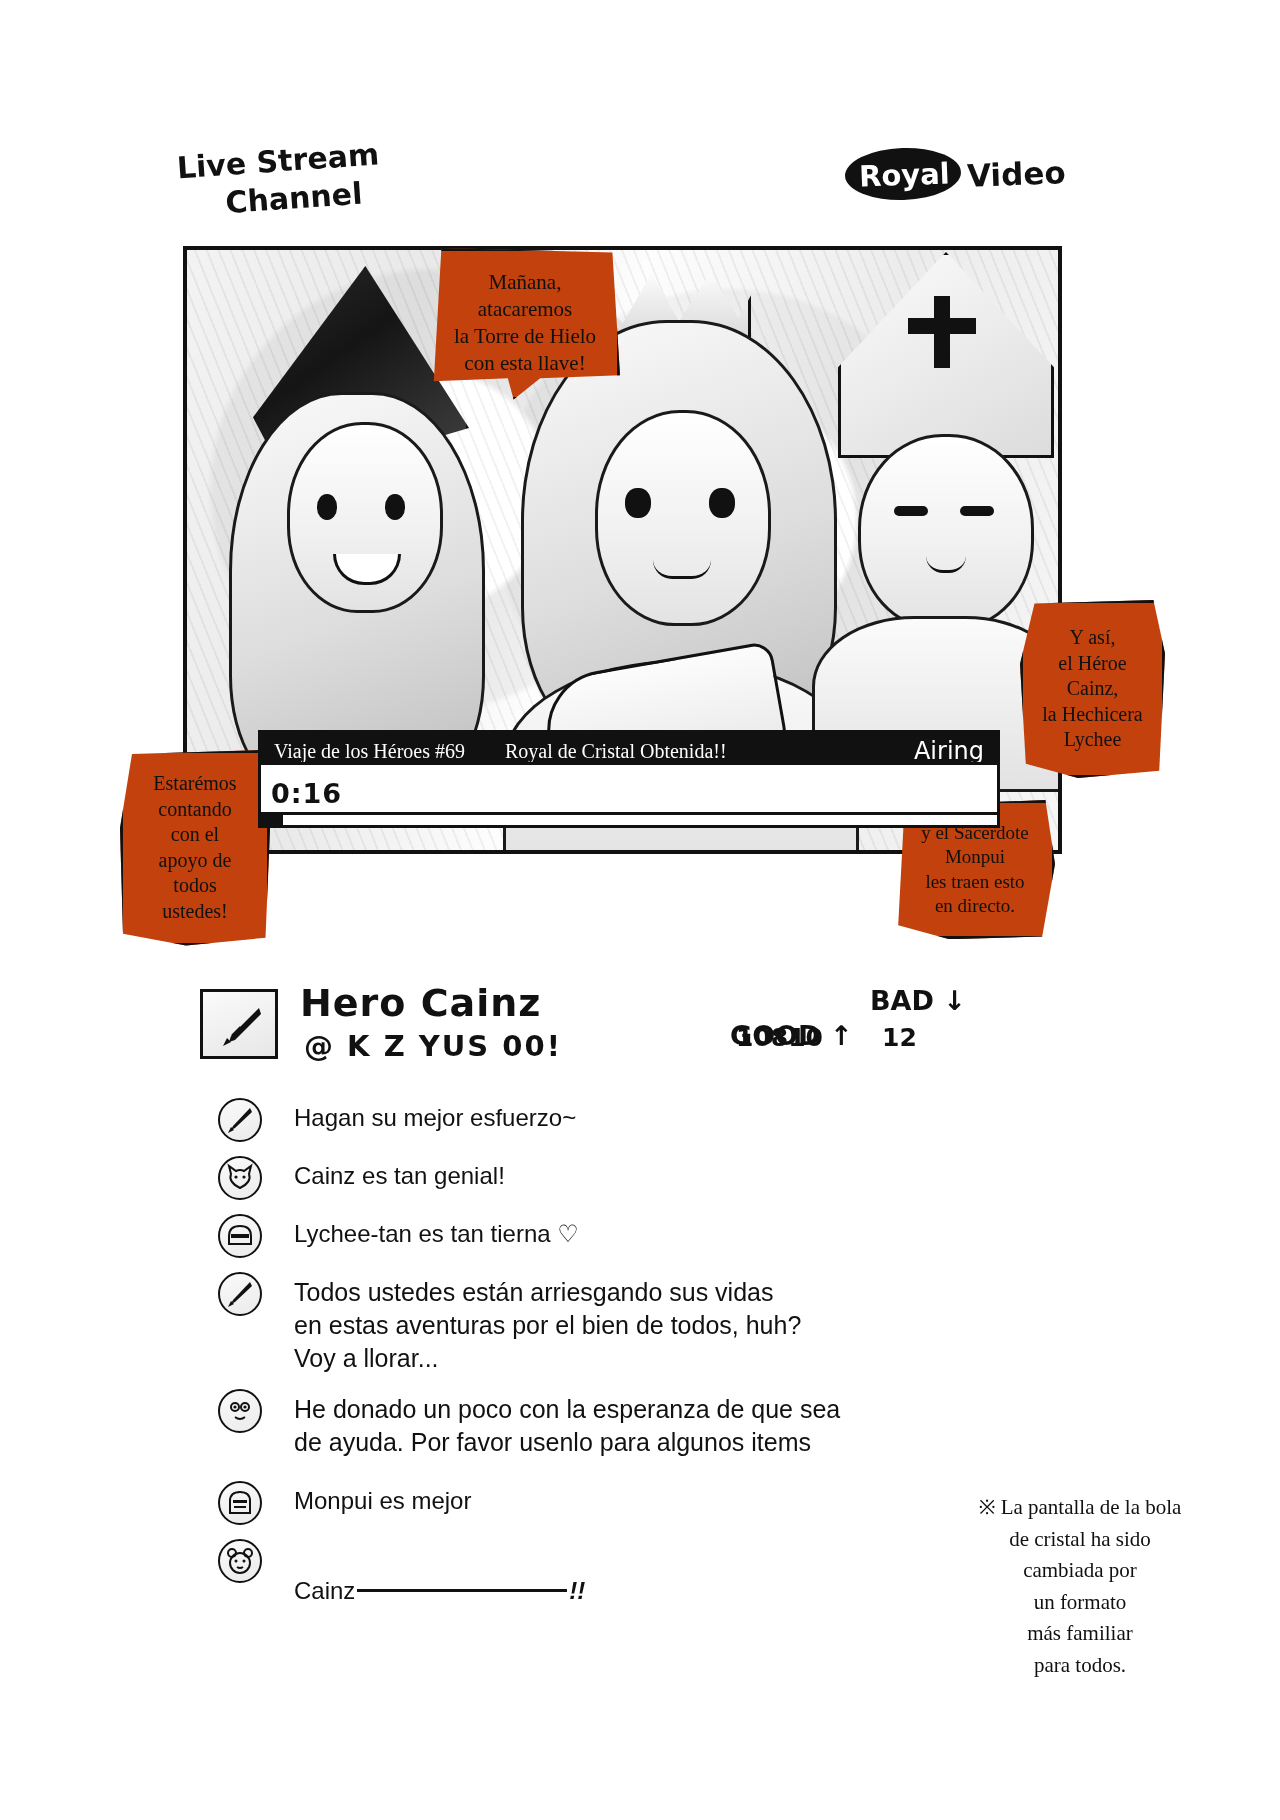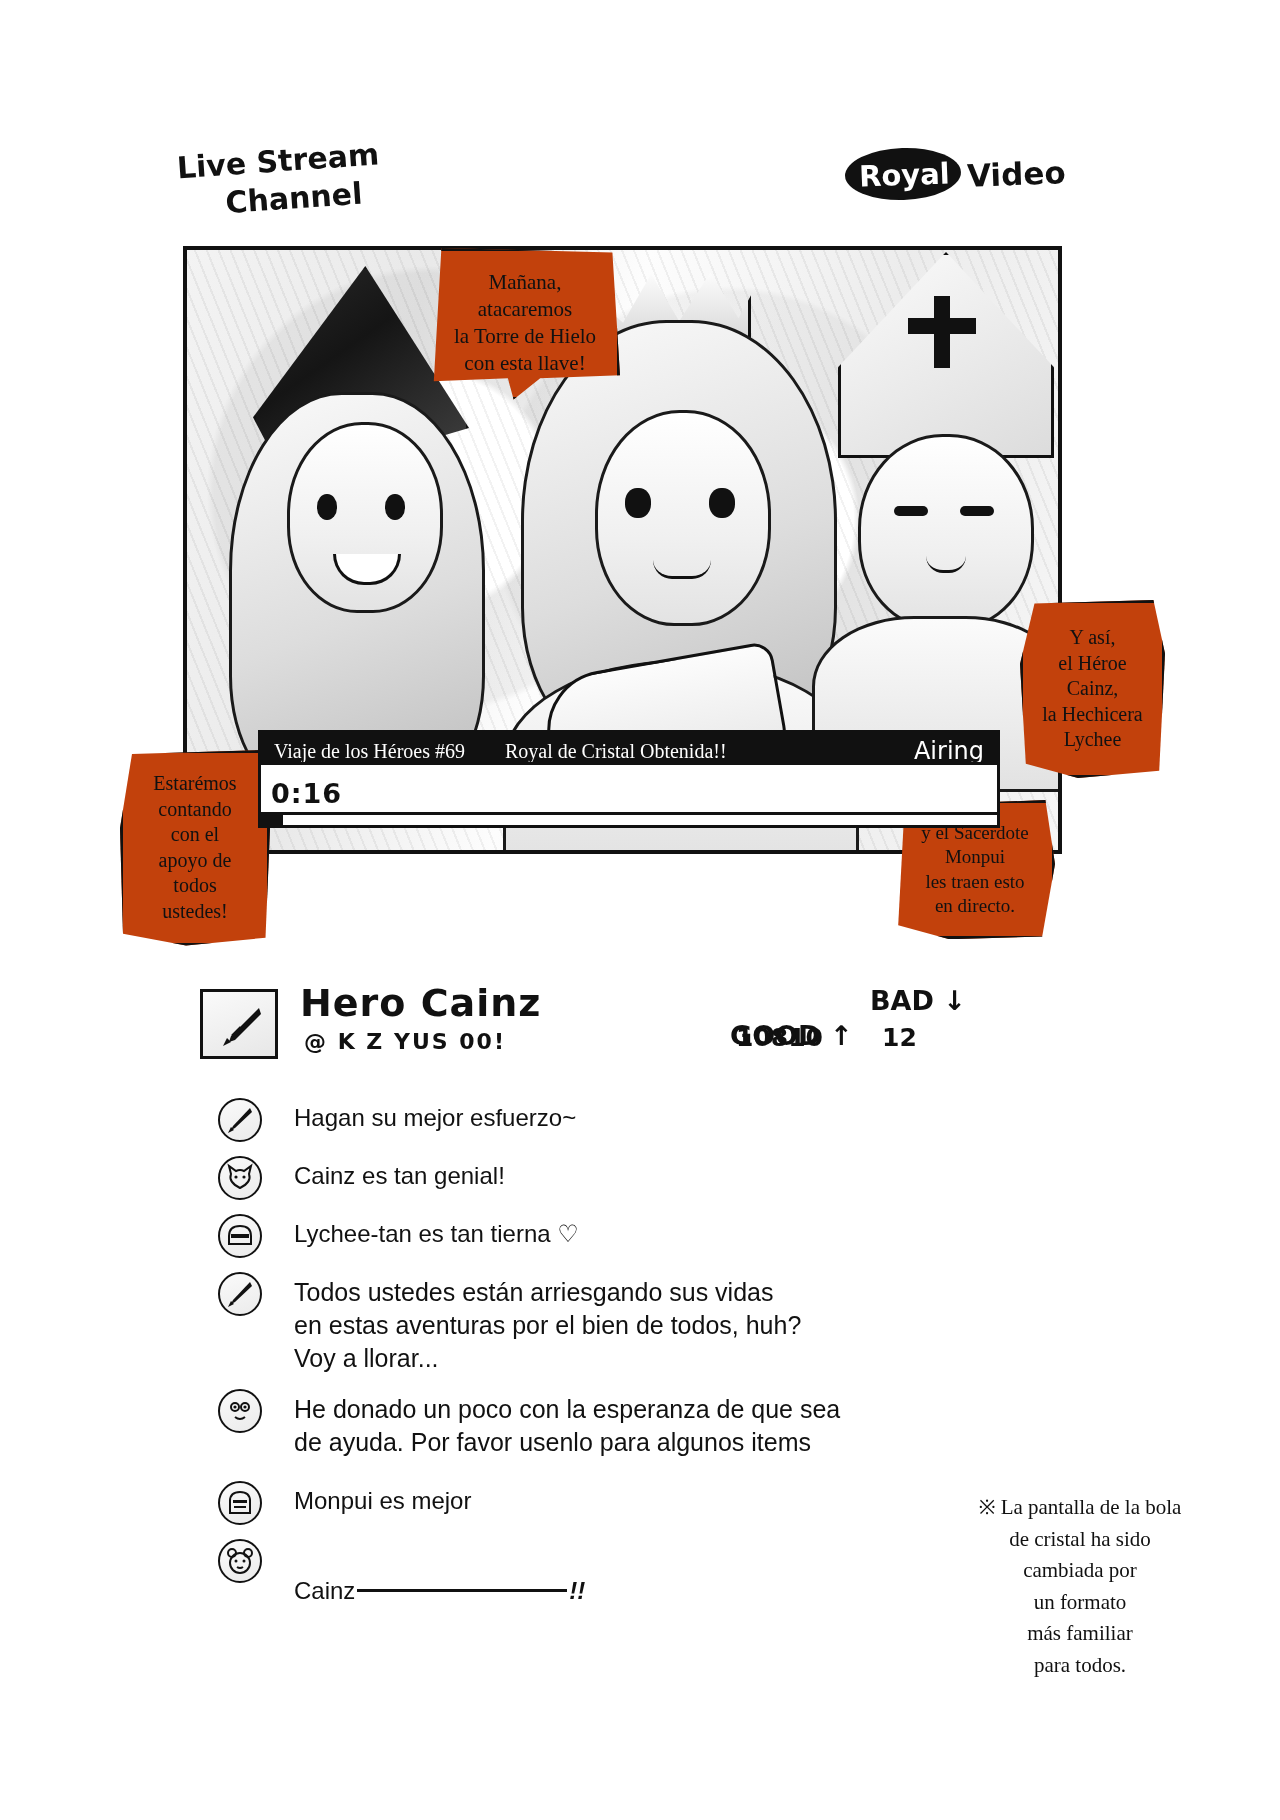--- a/index.html
+++ b/index.html
@@ -218,21 +218,21 @@
     position:absolute;left:14px;top:10px;width:50px;height:50px;
   }
   #channel-name{
     position:absolute;left:100px;top:-4px;
     font-family:"DejaVu Sans", sans-serif;font-weight:700;
     font-size:38px;letter-spacing:1px;
   }
   #channel-handle{
     position:absolute;left:104px;top:44px;
     font-family:"DejaVu Sans", sans-serif;font-weight:700;
-    font-size:22px;letter-spacing:2px;
+    font-size:29px;letter-spacing:2px;
   }
 
   #ratings{position:absolute;left:730px;top:985px;width:260px;height:80px;}
   #ratings .good-label,#ratings .bad-label{
     position:absolute;top:0;
     font-family:"DejaVu Sans", sans-serif;font-weight:700;font-size:27px;
   }
   #ratings .good-label{left:0;margin-top:35px;}
   #ratings .bad-label{left:140px;}
   #ratings .good-count,#ratings .bad-count{

